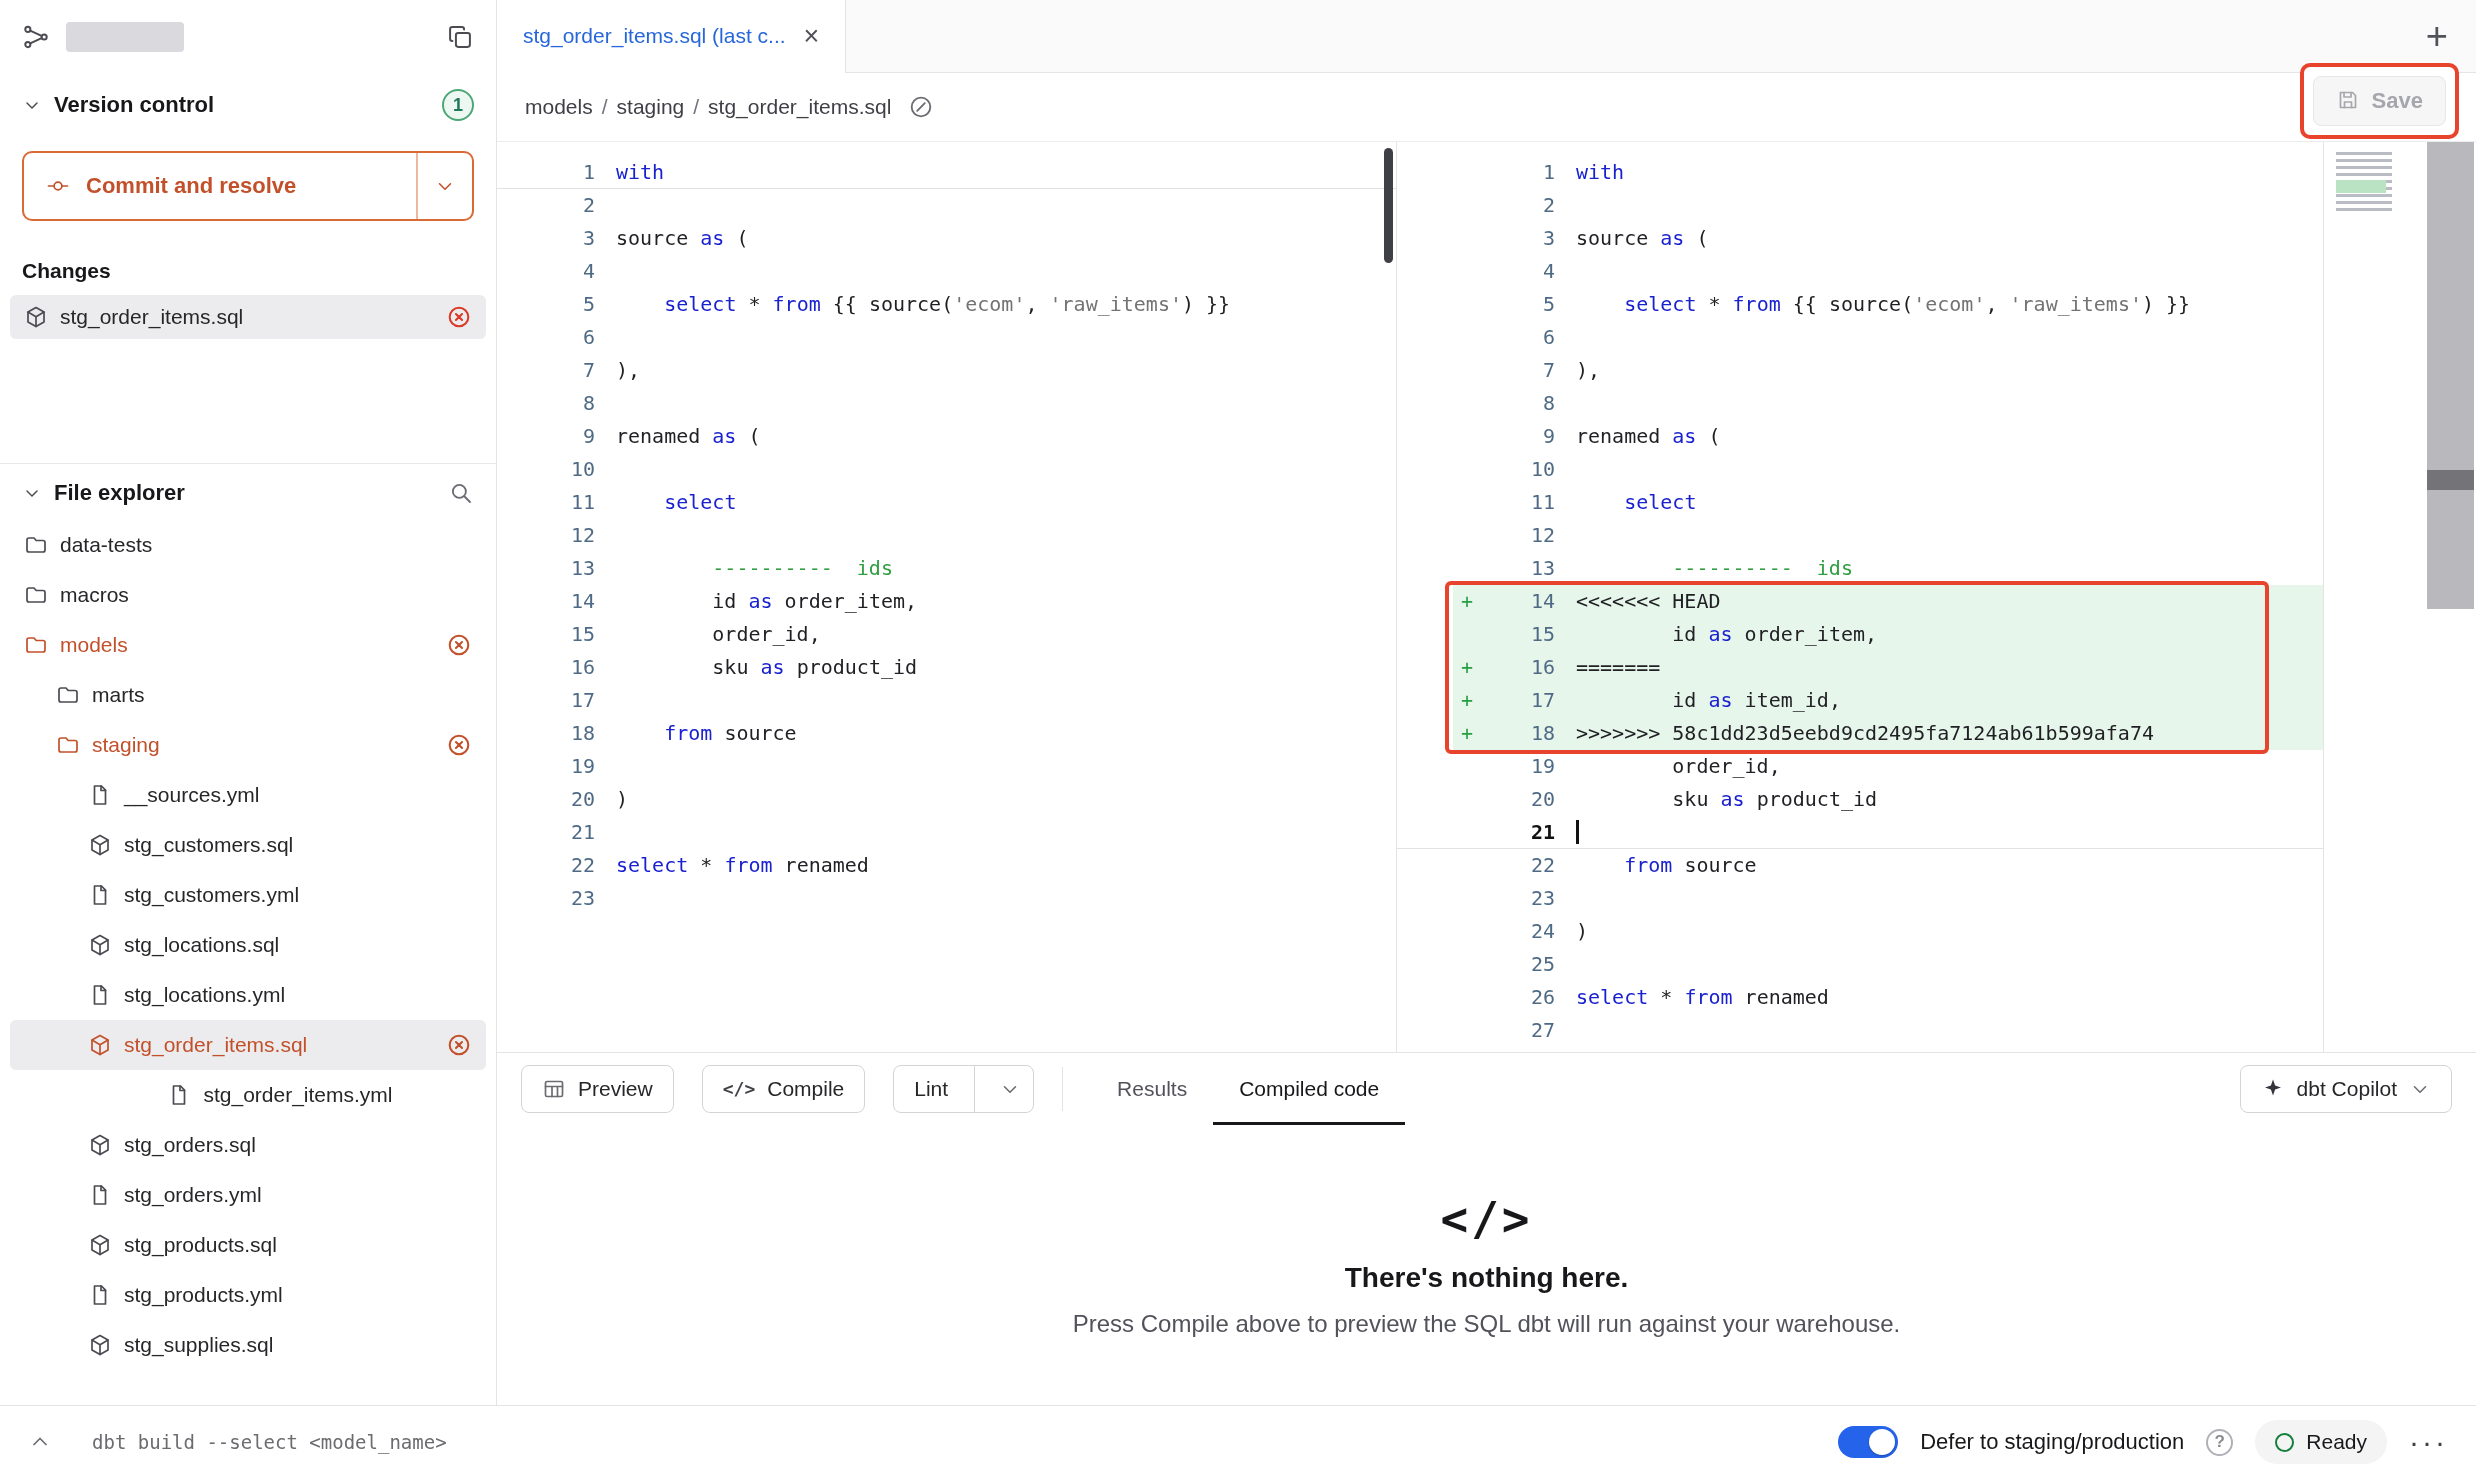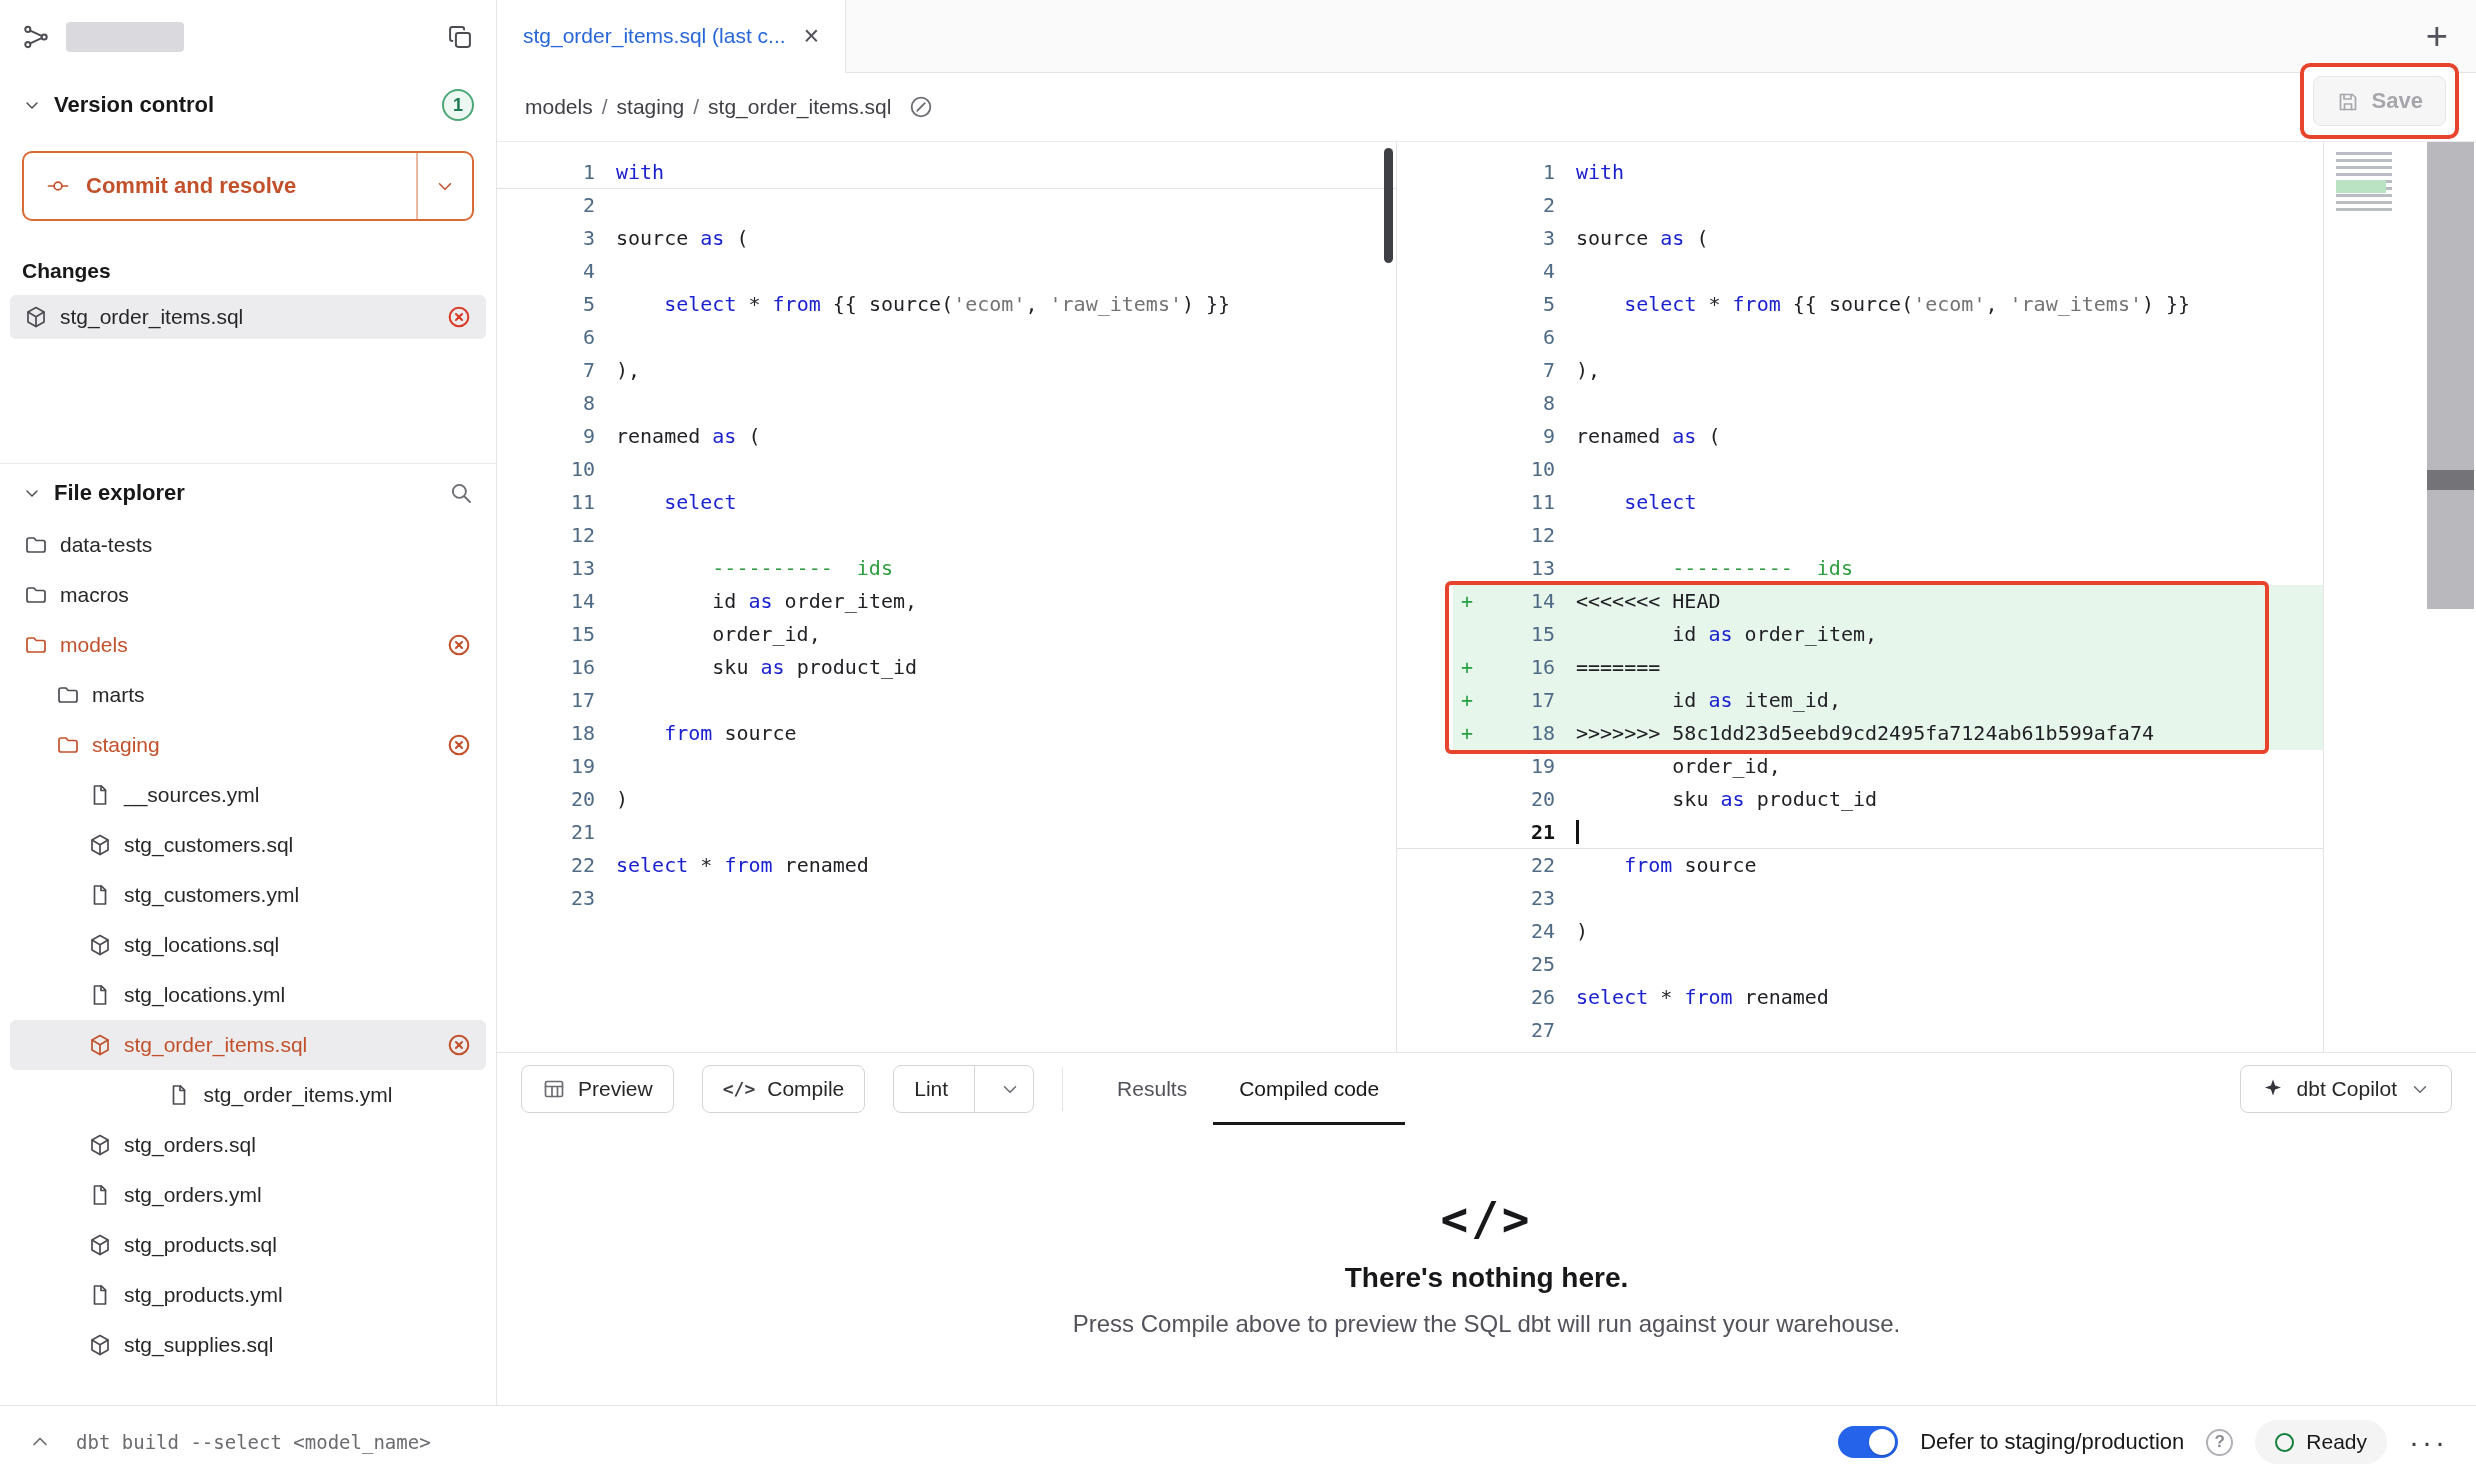--- a/index.html
+++ b/index.html
@@ -42,21 +42,21 @@
   .tab{height:73px;background:#fff;border-right:1px solid #e4e4e7;display:flex;align-items:center;gap:18px;padding:0 26px;cursor:pointer}
   .tab-title{font-size:21px;color:#2767d9}
   .tab-close{font-size:27px;color:#52525b;line-height:1;cursor:pointer}
   .newtab{margin-left:auto;margin-right:28px;font-size:38px;color:#52525b;line-height:1;cursor:pointer}
   .crumbrow{height:69px;display:flex;align-items:center;gap:9px;padding:0 28px;border-bottom:1px solid #ececf0;font-size:21px;color:#3f3f46}
   .csep{color:#71717a}
   .crumbrow .icn{margin-left:8px}
 
   
   .save-annot{position:absolute;top:63px;right:17px;border:4px solid #e8432c;border-radius:10px;padding:9px;z-index:6;background:#fff}
-  .save-btn{display:flex;align-items:flex-end;gap:12px;background:#f6f6f7;border:1px solid #e7e7ea;border-radius:8px;padding:11px 22px;font-size:22px;font-weight:bold;color:#a6a6ad;cursor:default}
+  .save-btn{display:flex;align-items:flex-start;gap:12px;background:#f6f6f7;border:1px solid #e7e7ea;border-radius:8px;padding:11px 22px;font-size:22px;font-weight:bold;color:#a6a6ad;cursor:default}
 
   
   .editor{height:910px;display:flex;position:relative;font-family:"DejaVu Sans Mono",monospace;font-size:20px;background:#fff}
   .pane{padding-top:14px;position:relative;overflow:hidden}
   .pane.left{width:900px;border-right:1px solid #e4e4e7}
   .pane.right{width:927px;border-right:1px solid #e4e4e7}
   .cl{height:33px;line-height:33px;display:flex;white-space:pre}
   .cl.add{background:linear-gradient(to right,#ffffff 56px,#e7f6eb 56px)}
   .cl.hl{box-shadow:inset 0 -1px #e2e2e6}
   .lnum{flex:none;text-align:right;color:#4e6a85}
@@ -93,21 +93,21 @@
   .ptab.active{color:#18181b;font-weight:normal}
   .ptab.active::after{content:"";position:absolute;left:0;right:0;bottom:0;height:3px;background:#18181b}
   .copilot{margin-left:auto}
   .pbody{flex:1;display:flex;flex-direction:column;align-items:center;justify-content:center;gap:16px;background:#fff}
   .empty-icon{font-family:"DejaVu Sans Mono",monospace;font-size:46px;font-weight:bold;color:#18181b;letter-spacing:3px}
   .empty-title{font-size:28px;font-weight:bold;color:#18181b}
   .empty-sub{font-size:24px;color:#52525b}
 
   
   .statusbar{height:73px;border-top:1px solid #e4e4e7;display:flex;align-items:center;padding:0 28px;gap:24px;background:#fff}
-  .cmd{font-family:"DejaVu Sans Mono",monospace;font-size:19px;color:#6b6b70;}
+  .cmd{font-family:"DejaVu Sans Mono",monospace;font-size:19px;color:#6b6b70;margin-left:16px}
   .sb-right{margin-left:auto;display:flex;align-items:center;gap:22px}
   .toggle{width:60px;height:32px;border-radius:16px;background:#2563eb;position:relative;cursor:pointer}
   .knob{position:absolute;top:3px;right:3px;width:26px;height:26px;border-radius:50%;background:#fff;box-shadow:0 1px 2px rgba(0,0,0,.25)}
   .defer{font-size:22px;color:#18181b}
   .help{width:27px;height:27px;border:2px solid #b0b0b6;border-radius:50%;color:#8a8a90;font-size:17px;font-weight:bold;display:flex;align-items:center;justify-content:center;cursor:pointer}
   .ready{display:flex;align-items:center;gap:12px;background:#f4f4f5;border-radius:24px;padding:10px 20px;font-size:21px;color:#18181b;cursor:pointer}
   .ready-dot{width:19px;height:19px;border:2.5px solid #15803d;border-radius:50%}
   .dots{font-size:30px;color:#3f3f46;letter-spacing:3px;line-height:1;cursor:pointer}
 </style>
 </head>

